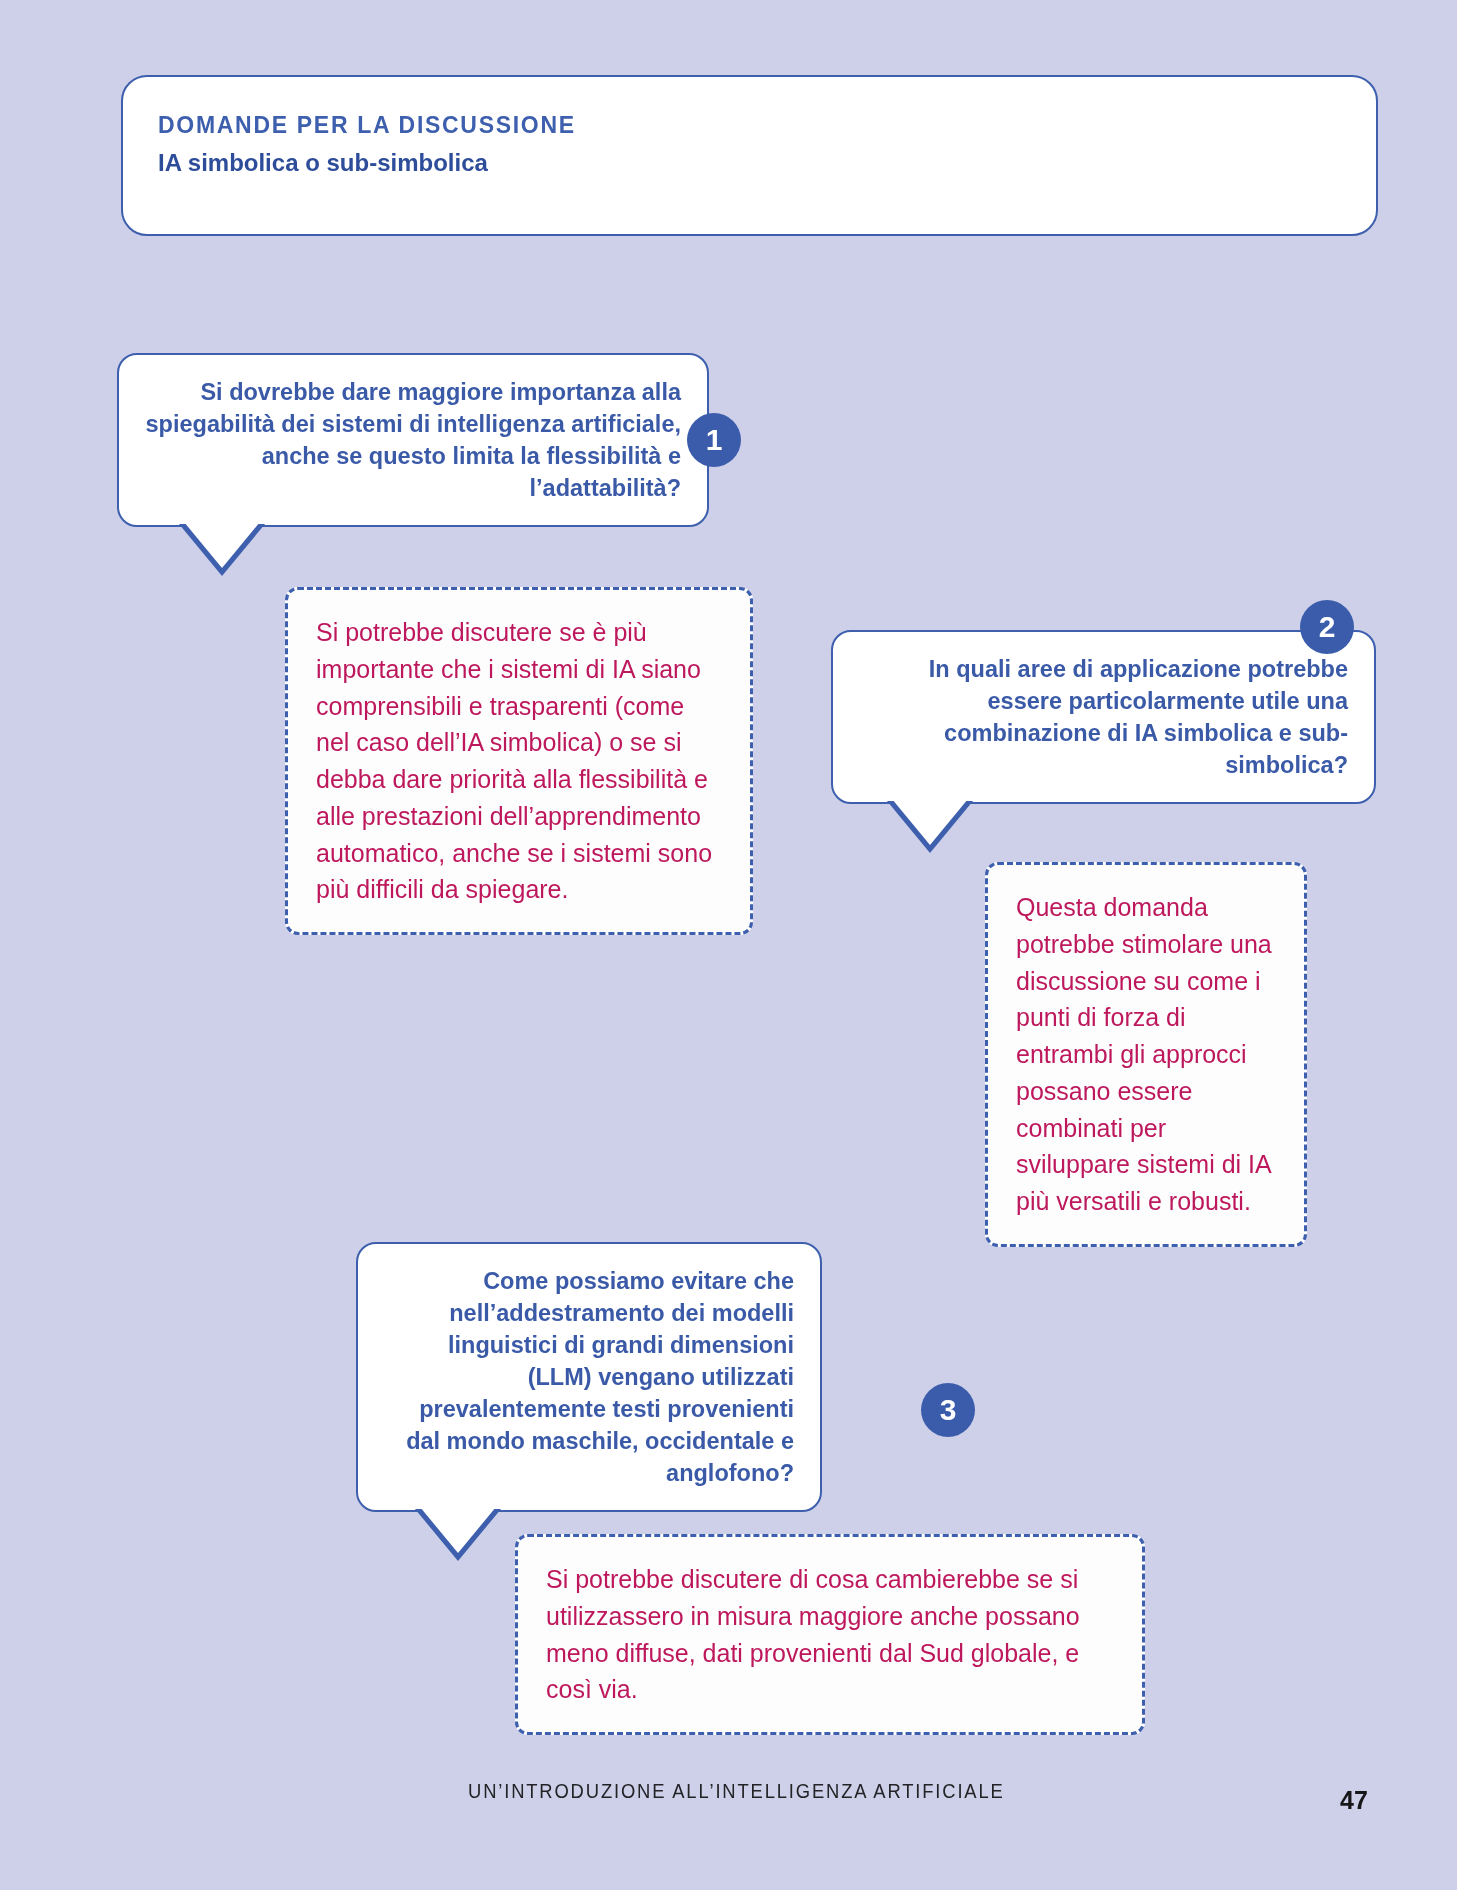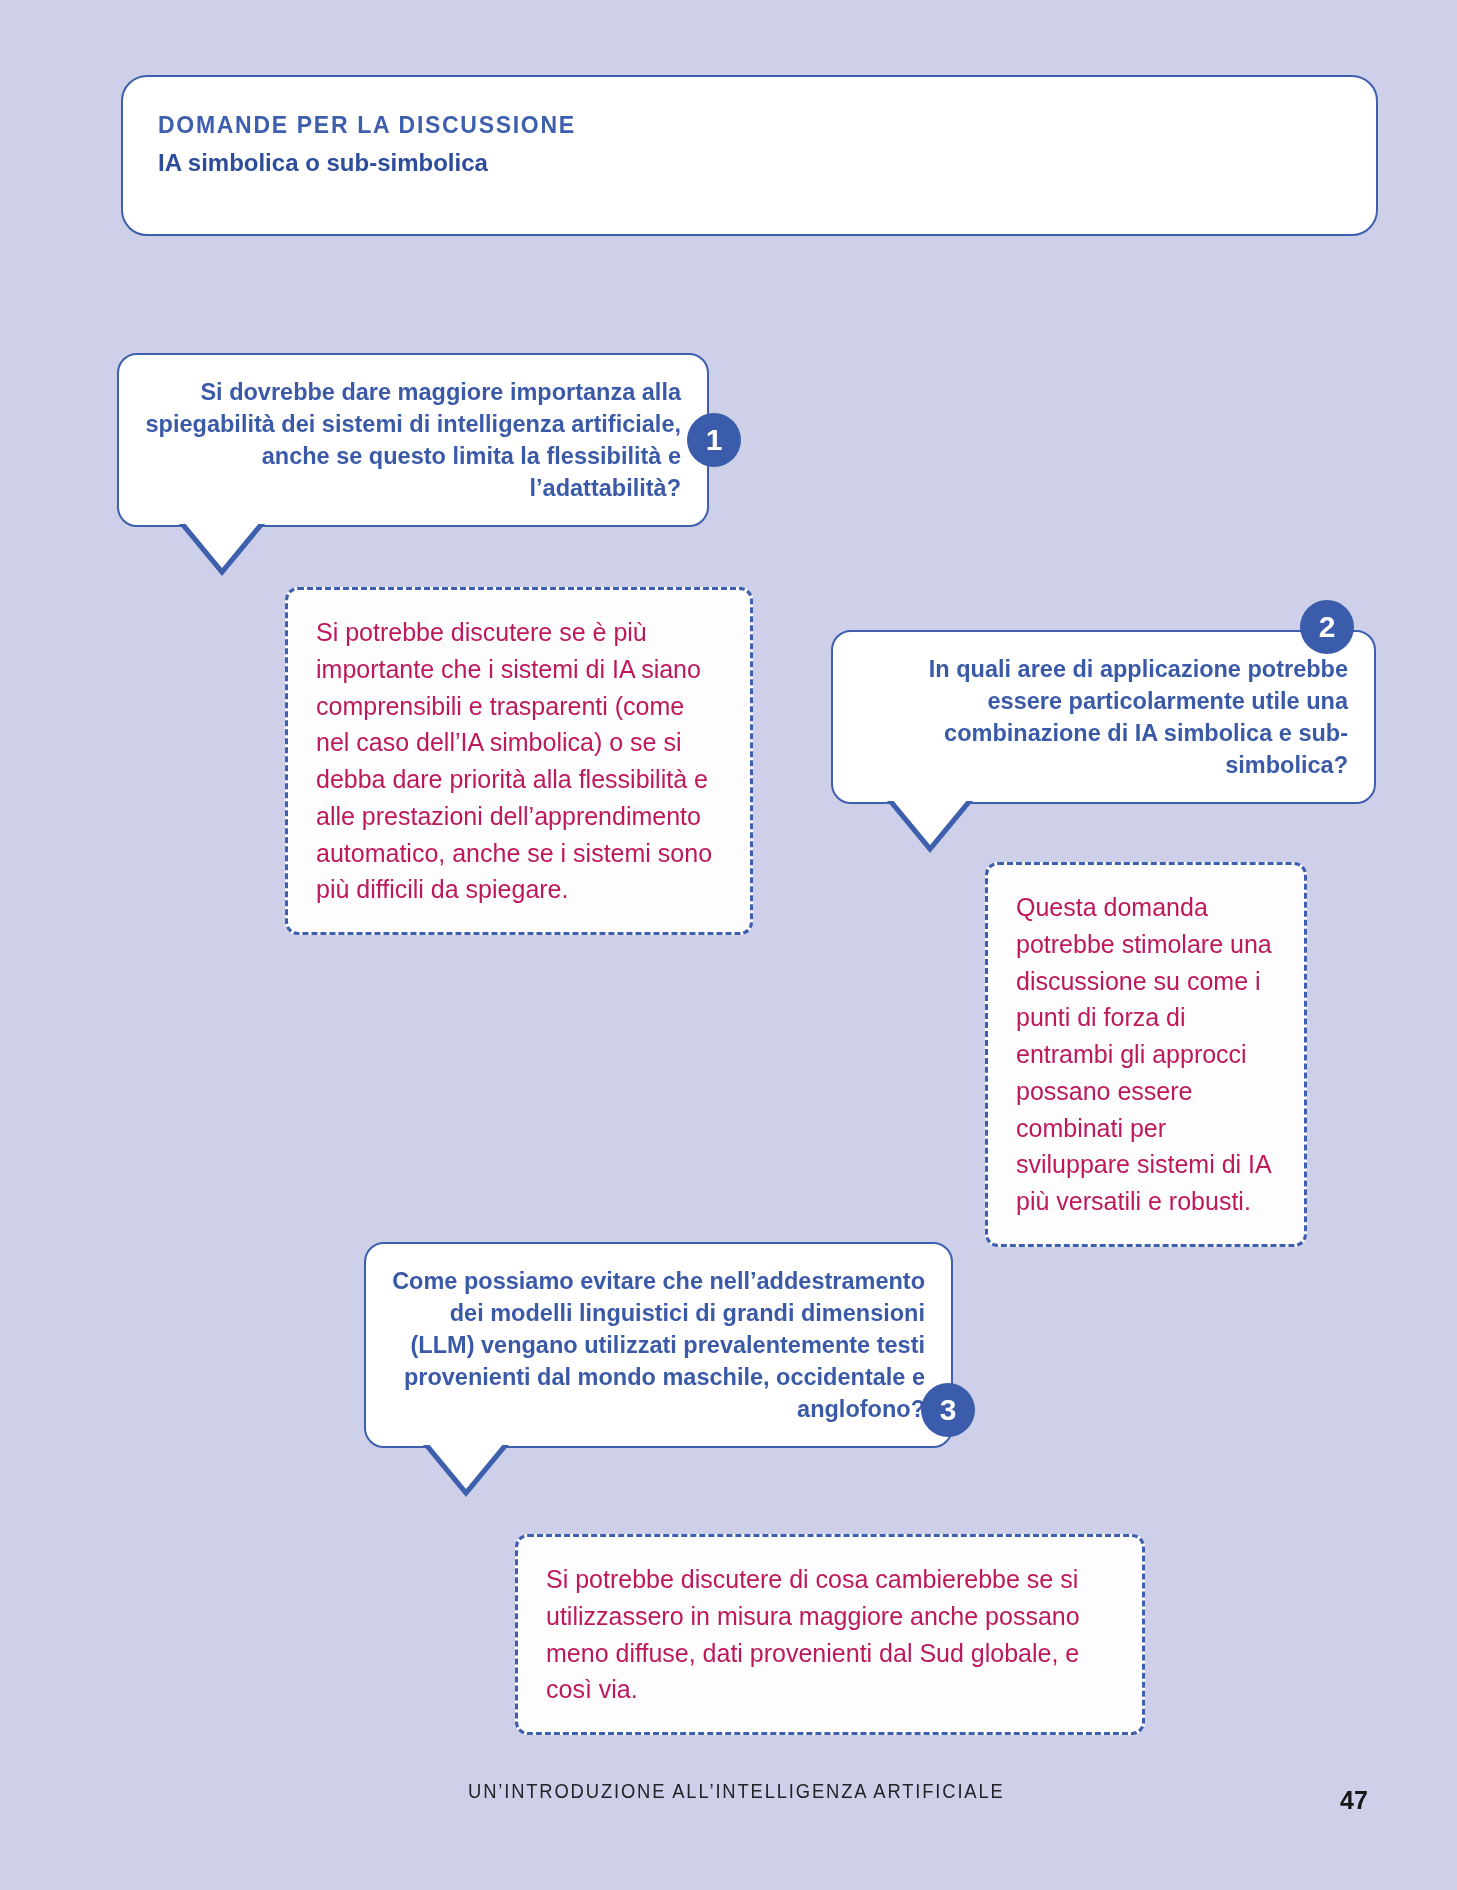--- a/index.html
+++ b/index.html
@@ -122,21 +122,21 @@
 
   #a1 { left: 285px; top: 587px; width: 468px; }
 
   #q2 { left: 831px; top: 630px; width: 545px; }
   #q2 .tail-outer { left: 54px; top: 100%; margin-top: -1px; }
   #q2 .tail-inner { left: 59px; top: 100%; margin-top: -3px; }
   #badge2 { left: 1300px; top: 600px; }
 
   #a2 { left: 985px; top: 862px; width: 322px; }
 
-  #q3 { left: 356px; top: 1242px; width: 589px; margin-left: 8px; }
+  #q3 { left: 356px; top: 1242px; width: 466px; }
   #q3 .tail-outer { left: 57px; top: 100%; margin-top: -1px; }
   #q3 .tail-inner { left: 62px; top: 100%; margin-top: -3px; }
   #badge3 { left: 921px; top: 1383px; }
 
   #a3 { left: 515px; top: 1534px; width: 630px; }
 
   
   .footer {
     position: absolute;
     left: 0;

